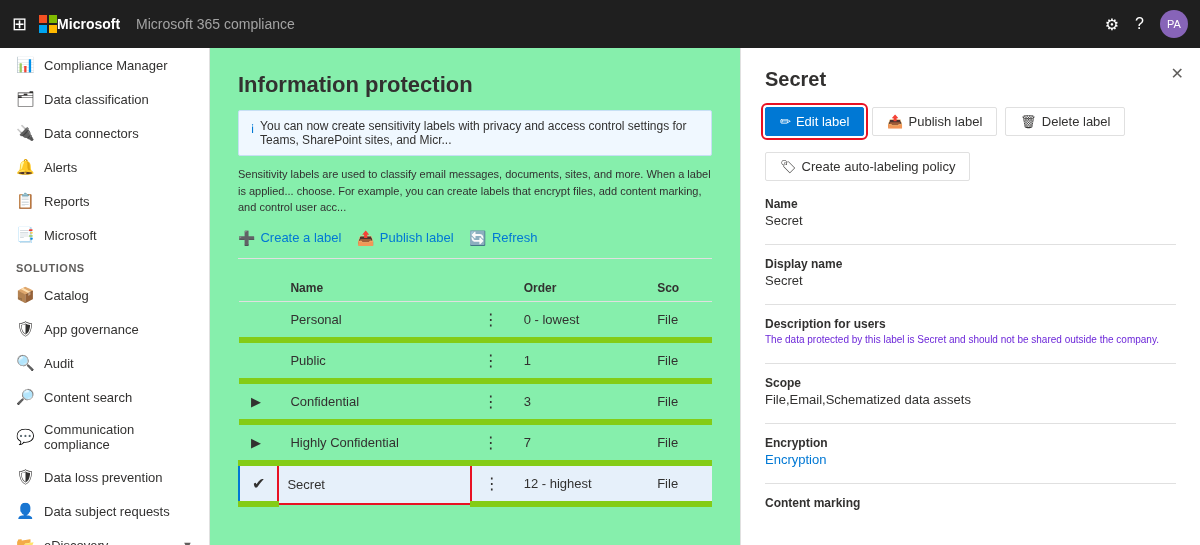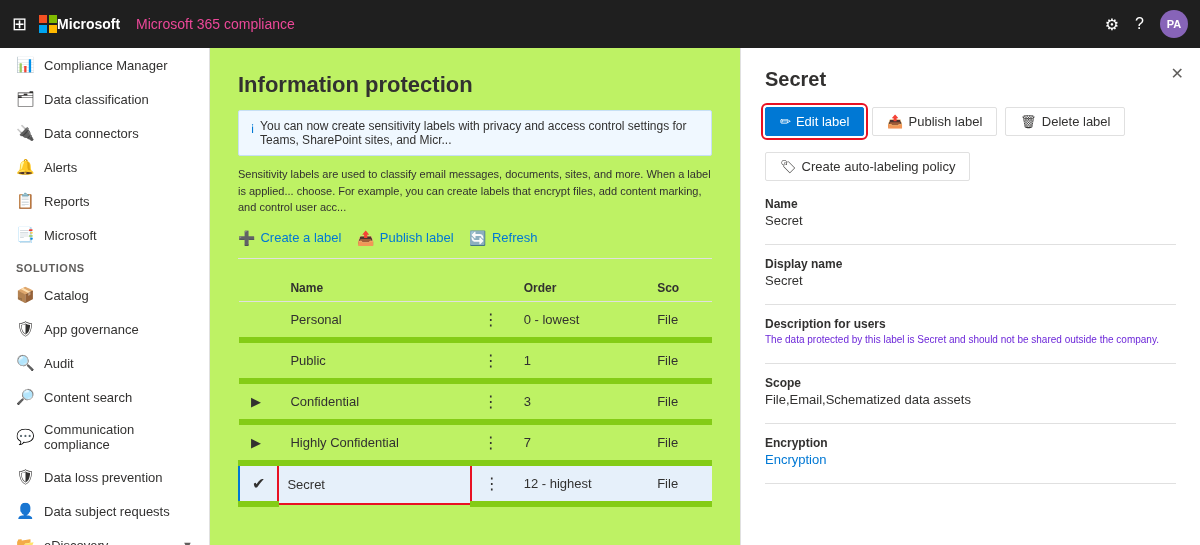--- a/index.html
+++ b/index.html
@@ -9,39 +9,39 @@
     .topbar { background: #1f1f1f; color: #fff; height: 48px; display: flex; align-items: center; padding: 0 12px; gap: 12px; flex-shrink: 0; }
     .topbar-grid-icon { color: #fff; font-size: 18px; cursor: pointer; }
     .topbar-logo { display: flex; align-items: center; }
     .topbar-logo-squares { display: grid; grid-template-columns: 1fr 1fr; gap: 2px; width: 18px; height: 18px; }
     .topbar-logo-squares span { display: block; }
     .topbar-logo-squares span:nth-child(1) { background: #f25022; }
     .topbar-logo-squares span:nth-child(2) { background: #7fba00; }
     .topbar-logo-squares span:nth-child(3) { background: #00a4ef; }
     .topbar-logo-squares span:nth-child(4) { background: #ffb900; }
     .topbar-brand { font-size: 14px; font-weight: 600; color: #fff; }
-    .topbar-title { font-size: 14px; color: #ec4899; margin-left: 4px; }
+    .topbar-title { font-size: 14px; color: #a3a3a3; margin-left: 4px; }
     .topbar-right { margin-left: auto; display: flex; align-items: center; gap: 16px; }
     .topbar-icon { color: #fff; font-size: 16px; cursor: pointer; }
-    .topbar-avatar { background: #8764b8; color: #fff; border-radius: 50%; width: 28px; height: 28px; display: flex; align-items: center; justify-content: center; font-size: 11px; font-weight: 700; cursor: pointer; }
+    .topbar-avatar { background: #8764b8; color: #fff; border-radius: 50%; width: 28px; height: 28px; display: flex; align-items: center; justify-content: center; font-size: 11px; font-weight: 400; cursor: pointer; }
 
     
     .main-layout { display: flex; flex: 1; overflow: hidden; }
 
     
     .sidebar { width: 210px; background: #fff; border-right: 1px solid #e0e0e0; overflow-y: auto; flex-shrink: 0; }
     .sidebar-item { display: flex; align-items: center; gap: 10px; padding: 8px 16px; cursor: pointer; color: #323130; font-size: 13px; }
     .sidebar-item .si-icon { font-size: 15px; width: 18px; text-align: center; flex-shrink: 0; }
     .sidebar-section { font-size: 11px; font-weight: 700; color: #605e5c; padding: 10px 16px 4px; text-transform: uppercase; letter-spacing: 0.5px; }
 
     
     .content-area { flex: 1; overflow: hidden; position: relative; display: flex; }
 
     
-    .main-content { flex: 1; overflow-y: auto; padding: 24px 28px; background: #bef264; }
+    .main-content { flex: 1; overflow-y: auto; padding: 24px 28px; background: #86efac; }
     .page-title { font-size: 22px; font-weight: 600; color: #323130; margin-bottom: 12px; }
     .info-banner { background: #f0f8ff; border: 1px solid #c7e0f4; border-radius: 2px; padding: 8px 12px; font-size: 12px; color: #323130; margin-bottom: 10px; display: flex; align-items: flex-start; gap: 6px; }
     .info-banner .info-icon { color: #0078d4; margin-top: 1px; flex-shrink: 0; }
     .info-text { font-size: 11px; color: #323130; margin-bottom: 10px; line-height: 1.5; }
 
     
     .content-toolbar { display: flex; align-items: center; gap: 16px; margin-bottom: 16px; padding-bottom: 8px; border-bottom: 1px solid #e0e0e0; }
     .toolbar-btn { display: flex; align-items: center; gap: 5px; font-size: 13px; color: #0078d4; cursor: pointer; background: none; border: none; padding: 4px 0; }
     .toolbar-btn .tb-icon { font-size: 14px; }
 
@@ -280,17 +280,20 @@
       <div class="panel-field">
         <div class="panel-field-label">Scope</div>
         <div class="panel-field-value">File,Email,Schematized data assets</div>
       </div>
       <hr class="panel-divider">
       <div class="panel-field">
         <div class="panel-field-label">Encryption</div>
         <div class="panel-field-value link">Encryption</div>
       </div>
       <hr class="panel-divider">
+      <div class="panel-field">
+        <div class="panel-field-label">Content marking</div>
+      </div>
 
     </div>
 
   </div>
 </div>
 
 </body></html>

